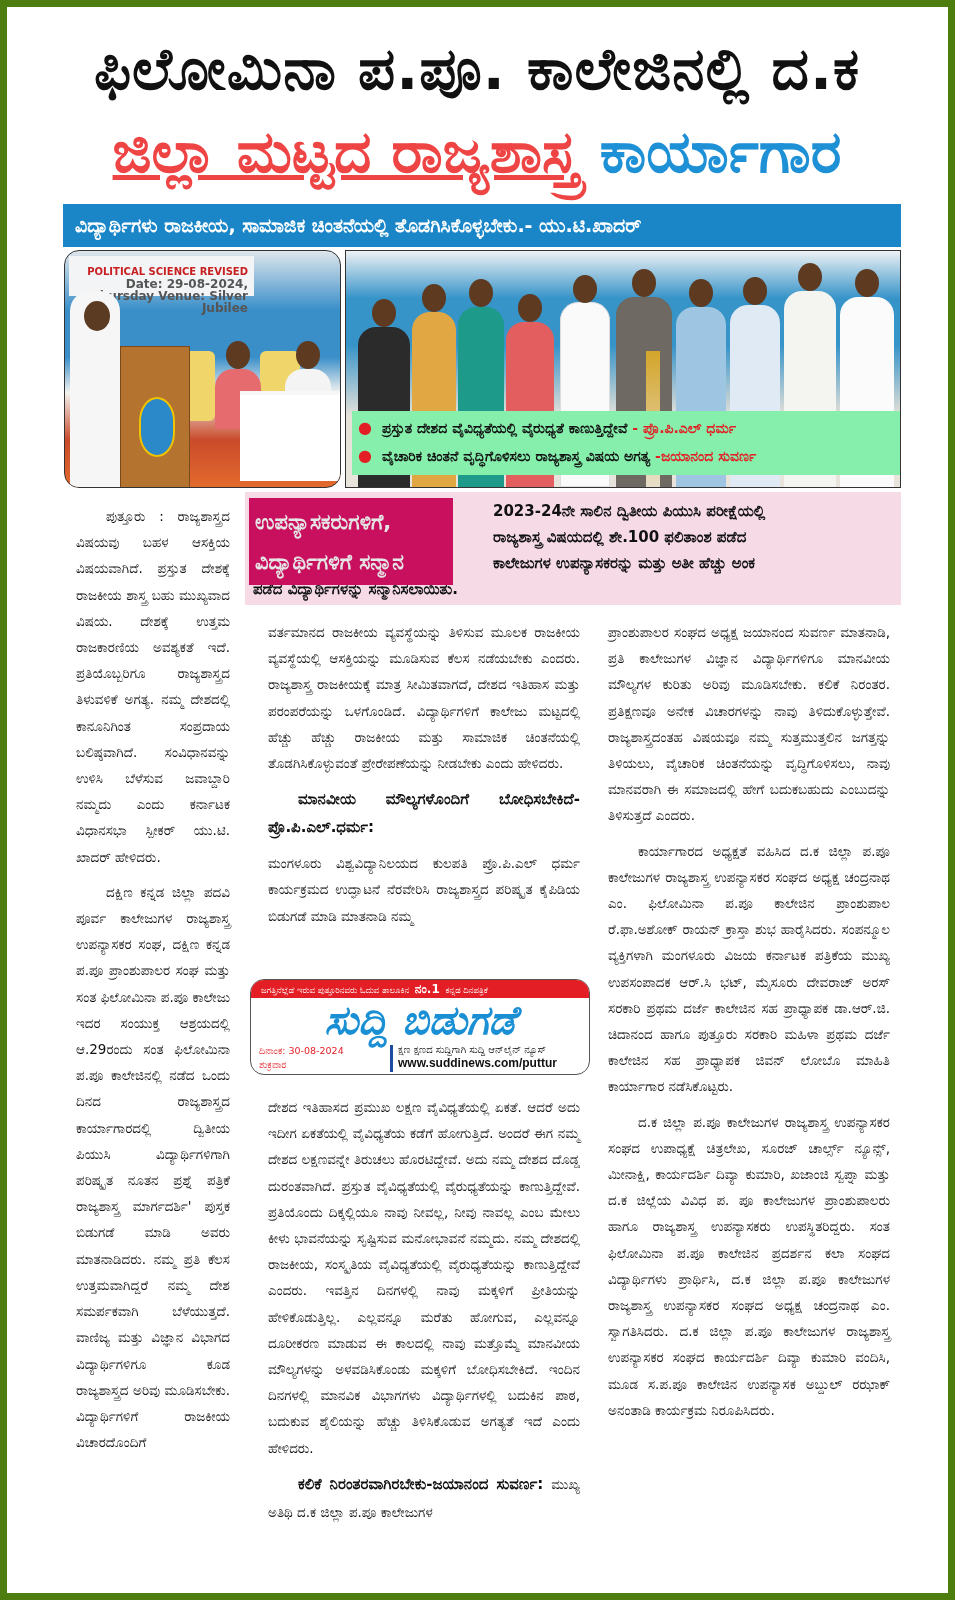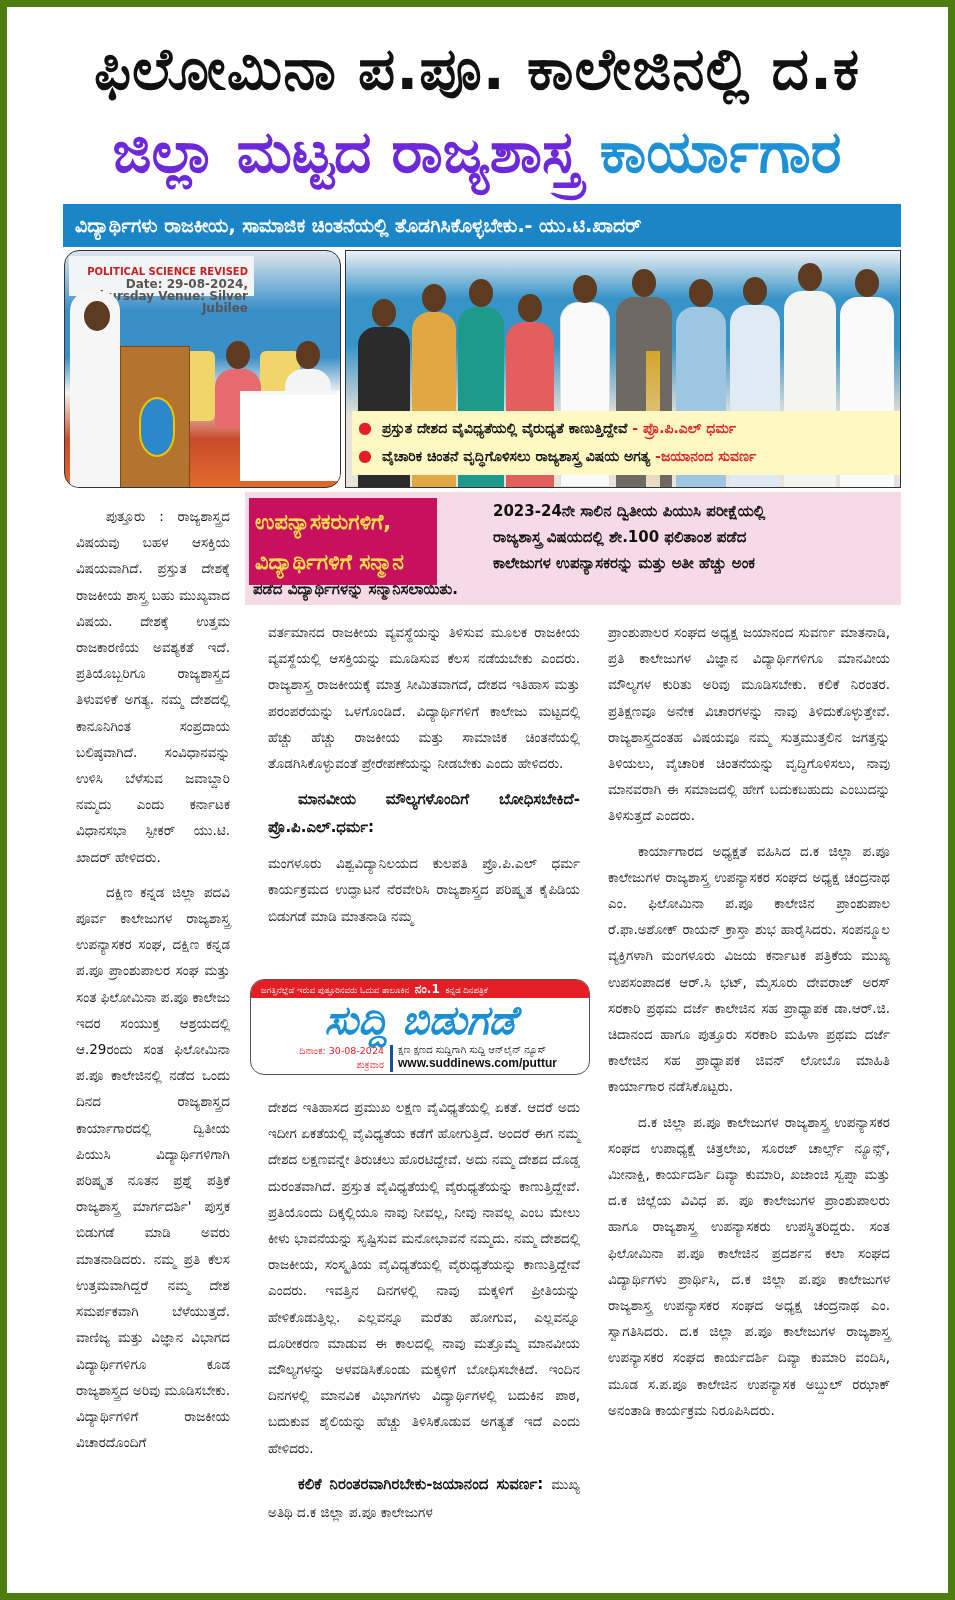--- a/index.html
+++ b/index.html
@@ -12,21 +12,21 @@
   .headline-1 {
     position: absolute; left: 30px; top: 22px; width: 880px; height: 80px;
     text-align: center; font-size: 58px; font-weight: bold; line-height: 80px;
     color: #111; letter-spacing: 1px; white-space: nowrap;
   }
   .headline-2 {
     position: absolute; left: 30px; top: 100px; width: 880px; height: 90px;
     text-align: center; font-size: 58px; font-weight: bold; line-height: 90px;
     white-space: nowrap;
   }
-  .headline-2 .red { color: #6d28d9; }
+  .headline-2 .red { color: #ef4444; text-decoration: underline; }
   .headline-2 .blue { color: #1e90d6; }
   .subhead {
     position: absolute; left: 56px; top: 197px; width: 838px; height: 43px;
     background: #1a86c8; color: #fff; font-size: 19px; font-weight: bold;
     line-height: 43px; padding-left: 12px; white-space: nowrap; overflow: hidden;
   }
   .photo {
     position: absolute; border: 1px solid #333; overflow: hidden;
   }
   .photo-left { left: 57px; top: 243px; width: 277px; height: 238px;
@@ -52,42 +52,42 @@
     background: #f6f6f6; border-radius: 20px 20px 0 0;
   }
   .speaker-head { position:absolute; left: 14px; top: 10px; width: 26px; height: 30px; border-radius: 50%; background: #5b3b22; }
   .seat { position: absolute; top: 100px; width: 40px; height: 70px; background: #f0d56a; border-radius: 6px; }
   .person { position: absolute; bottom: 0; border-radius: 18px 18px 0 0; }
   .person .head { position:absolute; left:50%; transform:translateX(-50%); top:-28px; width:24px; height:28px; border-radius:50%; background:#5d3a20; }
   .table-cloth { position:absolute; left: 175px; top: 140px; width: 100px; height: 90px; background:#ffffff; border-top: 4px solid #f7f7f7; }
   .lamp { position:absolute; left: 285px; top: 100px; width: 14px; height: 138px; background: linear-gradient(180deg,#d4a52a,#e8e0cc); }
   .caption-box {
     position: absolute; left: 345px; top: 404px; width: 548px; height: 64px;
-    background: #fef9c3; padding: 3px 0 0 6px;
+    background: #86efac; padding: 3px 0 0 6px;
   }
   .caption-line { font-size: 14px; font-weight: bold; line-height: 28px; white-space: nowrap; color: #111; }
   .caption-line .bullet { color: #e31e24; font-size: 16px; margin-right: 10px; }
   .caption-line .who { color: #e31e24; }
 
   .col { position: absolute; font-size: 13.5px; line-height: 26.2px; text-align: justify; color: #111; }
   .col p { margin: 9px; }
   .col .indent { text-indent: 30px; }
   .col-1 { left: 60px; top: 487px; width: 172px; }
   .col-2 { left: 252px; top: 603px; width: 330px; }
   .col-2b { left: 252px; top: 1078px; width: 330px; }
   .col-3 { left: 592px; top: 603px; width: 300px; }
   .col .subhead-inline { font-weight: bold; font-size: 15px; line-height: 28px; }
 
   .pink-box {
     position: absolute; left: 238px; top: 485px; width: 656px; height: 113px;
     background: #f6dbe7;
   }
   .pink-title {
-    position: absolute; left: 4px; top: 6px; width: 188px; height: 87px;
-    background: #c8105e; color: #fde047; font-weight: bold; font-size: 21px;
+    position: absolute; left: 4px; top: 6px; width: 204px; height: 87px;
+    background: #c8105e; color: #e5e5e5; font-weight: bold; font-size: 21px;
     line-height: 40px; padding: 4px 0 0 6px; white-space: nowrap;
   }
   .pink-text {
     position: absolute; left: 8px; top: 6px; width: 640px;
     font-size: 15px; font-weight: bold; line-height: 26px; color: #111;
   }
   .pink-text .row { display:block; white-space: nowrap; }
   .pink-text .row.offset { padding-left: 240px; }
 
   .masthead {
@@ -97,21 +97,21 @@
   .mast-top {
     position:absolute; left:0; top:0; width:100%; height: 18px; background:#e31e24;
     color:#fff; font-size: 8.5px; line-height: 18px; padding-left: 10px; white-space: nowrap;
   }
   .mast-top .no1 { font-size: 12px; font-weight: bold; margin: 0 3px; }
   .mast-title {
     position:absolute; left: 0; top: 17px; width: 100%; height: 46px; text-align: center;
     font-size: 40px; font-weight: bold; font-style: italic; color: #1a8fd3; line-height: 46px;
   }
   .mast-date {
-    position:absolute; left: 8px; top: 64px; width: 125px; text-align: right;
+    position:absolute; left: 8px; top: 64px; width: 125px; text-align: left;
     font-size: 9.5px; color: #e31e24; line-height: 14px;
   }
   .mast-divider { position:absolute; left: 139px; top: 65px; width: 3px; height: 27px; background: #1e4da0; }
   .mast-tag { position:absolute; left: 147px; top: 63px; font-size: 10px; line-height: 14px; color:#111; white-space: nowrap; }
   .mast-url { position:absolute; left: 147px; top: 76px; font-size: 12px; font-weight: bold; color:#111; font-family: "Liberation Sans", sans-serif; }
 </style>
 </head>
 <body>
 
 <div class="page">

